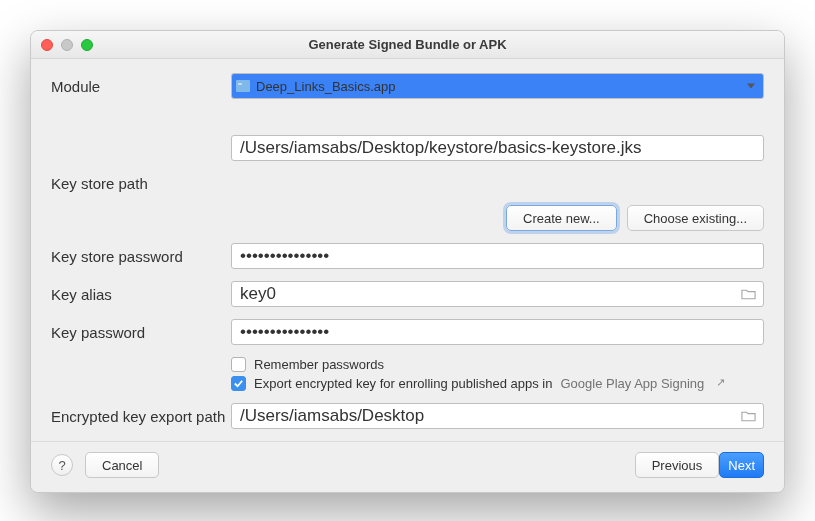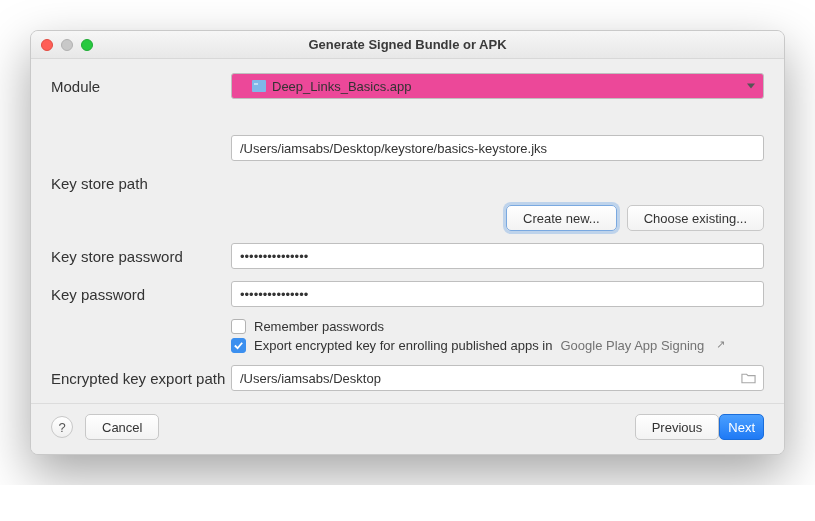--- a/index.html
+++ b/index.html
@@ -72,23 +72,23 @@
       display: flex;
       flex-direction: column;
       gap: 8px;
     }
     .gap-lg { margin-bottom: 36px; }
     .module-select {
       display: flex;
       align-items: center;
       border: 1px solid #bfbfbf;
       border-radius: 3px;
-      background: #ec4899;
+      background: #3b82f6;
       height: 26px;
-      padding: 0 20px;
+      padding: 0 4px;
       position: relative;
     }
     .module-select .mod-icon {
       width: 14px;
       height: 12px;
       background: #7fb8e9;
       border-radius: 1px;
       margin-right: 6px;
       position: relative;
     }
@@ -116,21 +116,21 @@
       border-right: 4px solid transparent;
       border-top: 5px solid #555;
     }
     .text-input {
       width: 100%;
       height: 26px;
       border: 1px solid #bfbfbf;
       border-radius: 3px;
       background: #fff;
       padding: 0 8px;
-      font-size: 13px;
+      font-size: 17px;
       font-family: inherit;
       color: #333;
       outline: none;
     }
     .input-with-icon {
       position: relative;
     }
     .input-with-icon .folder-icon {
       position: absolute;
       right: 8px;
@@ -271,20 +271,33 @@
       </div>
     </div>
 
     <div class="row">
       <div class="label">Key store password</div>
       <div class="field-col">
         <input class="text-input" value="•••••••••••••••" style="">
       </div>
     </div>
 
+    <div class="row">
+      <div class="label">Key alias</div>
+      <div class="field-col">
+        <div class="input-with-icon">
+          <input class="text-input" value="key0" style="">
+          <span class="folder-icon">
+            <svg class="folder-svg" viewBox="0 0 16 12">
+                <path d="M1 2 h5 l1.5 1.5 H15 V11 H1 Z" fill="none" stroke="#a7a7a7" stroke-width="1.2"></path>
+              </svg>
+          </span>
+        </div>
+      </div>
+    </div>
 
     <div class="row">
       <div class="label">Key password</div>
       <div class="field-col">
         <input class="text-input" value="•••••••••••••••" style="">
       </div>
     </div>
 
     <div class="row" style="margin-bottom:4px;">
       <div class="label"></div>

